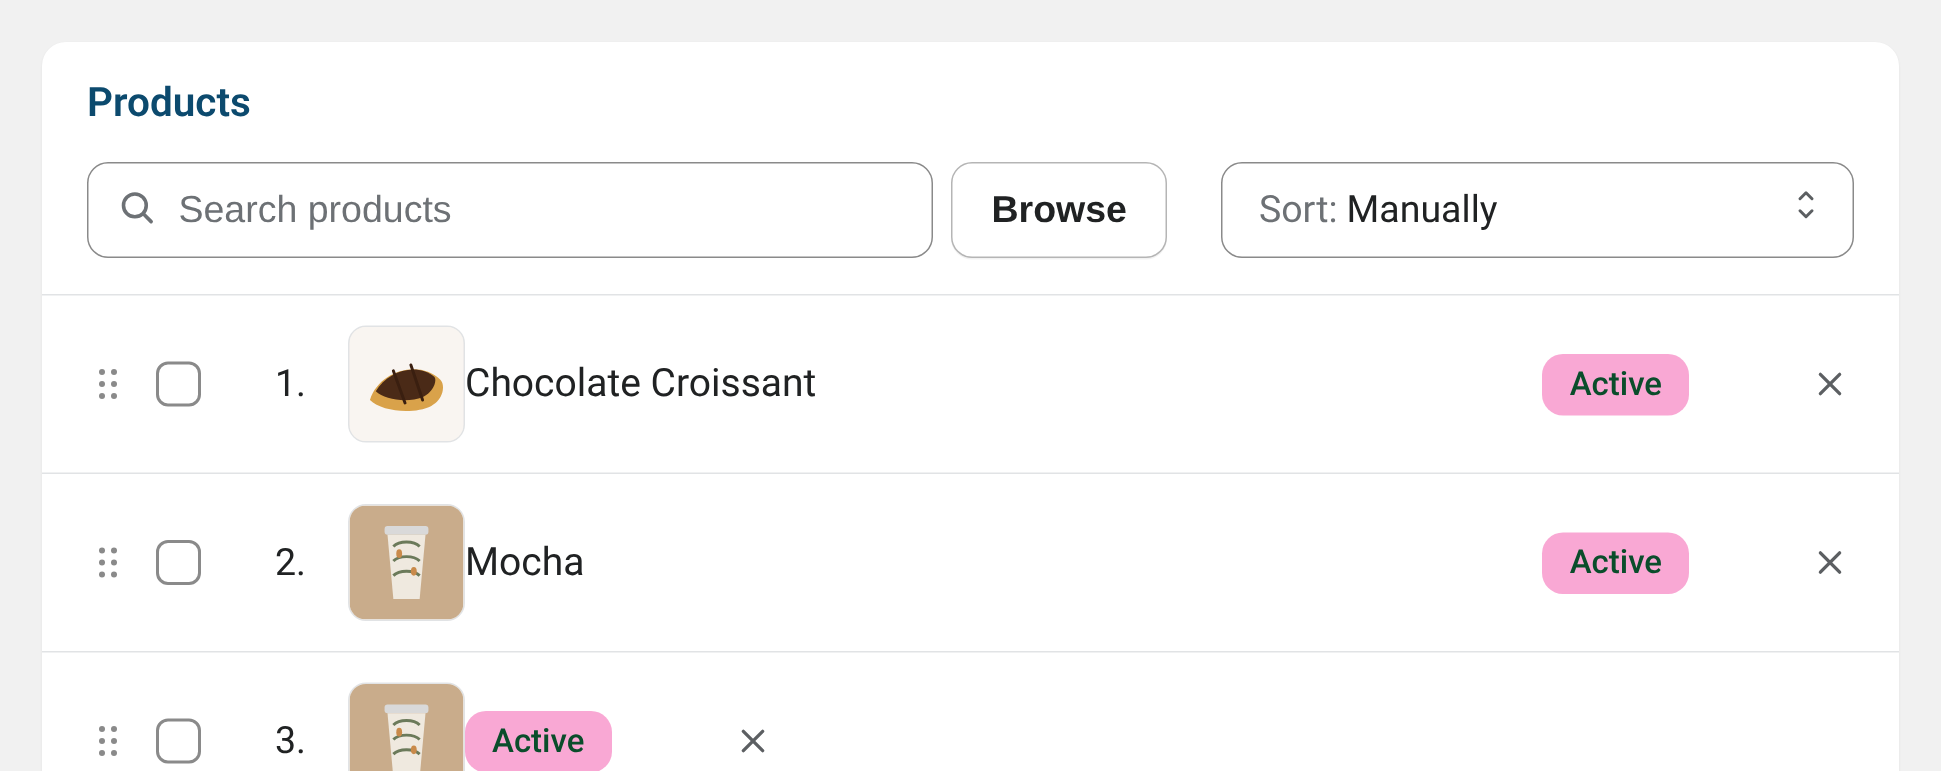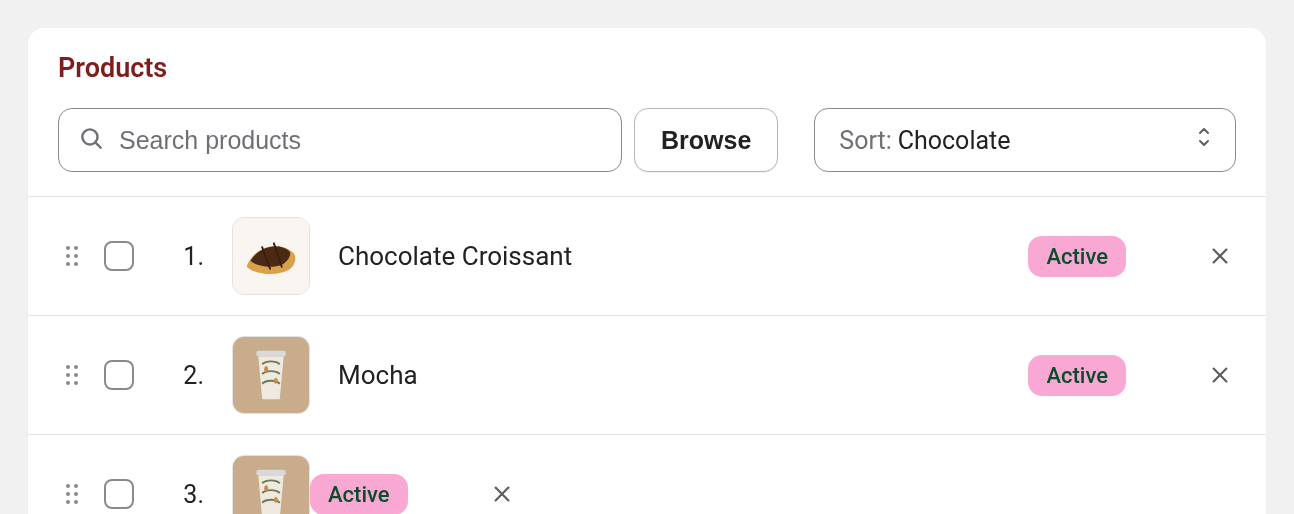--- a/index.html
+++ b/index.html
@@ -15,21 +15,21 @@
       border-radius: 16px;
       box-shadow: 0 1px 2px rgba(0,0,0,0.06);
       overflow: hidden;
     }
     .card-header {
       padding: 24px 30px 0 30px;
     }
     .card-title {
       font-size: 27px;
       font-weight: 650;
-      color: #7f1d1d;
+      color: #0c4a6e;
     }
     .controls-row {
       display: flex;
       align-items: center;
       gap: 12px;
       padding: 24px 30px 24px 30px;
     }
     .search-wrap {
       position: relative;
       flex: 0 0 auto;
@@ -136,21 +136,20 @@
       display:flex;
       align-items:center;
       justify-content:center;
       overflow:hidden;
     }
     .thumb svg { width: 100%; height: 100%; display:block; }
     .name {
       flex: 1;
       font-size: 26px;
       color: #202223;
-      padding-left: 28px;
     }
     .badge {
       background: #f9a8d4;
       color: #0a4d2b;
       font-size: 22px;
       font-weight: 500;
       padding: 8px 18px;
       border-radius: 14px;
     }
     .remove-btn {
@@ -182,21 +181,21 @@
       </span>
       <input class="search-input" type="text" placeholder="Search products" style="">
     </div>
 
     <button class="browse-btn">Browse</button>
 
     <div class="spacer"></div>
 
     <div class="sort-select">
       <span class="sort-label">Sort:</span>
-      <span class="sort-value">Chocolate</span>
+      <span class="sort-value">Manually</span>
       <span class="sort-chevron">
         <svg width="18" height="24" viewBox="0 0 18 24" fill="none" stroke="currentColor" stroke-width="2" stroke-linecap="round" stroke-linejoin="round">
           <polyline points="5,8 9,4 13,8"></polyline>
           <polyline points="5,16 9,20 13,16"></polyline>
         </svg>
       </span>
     </div>
   </div>
 
   <div class="list">

